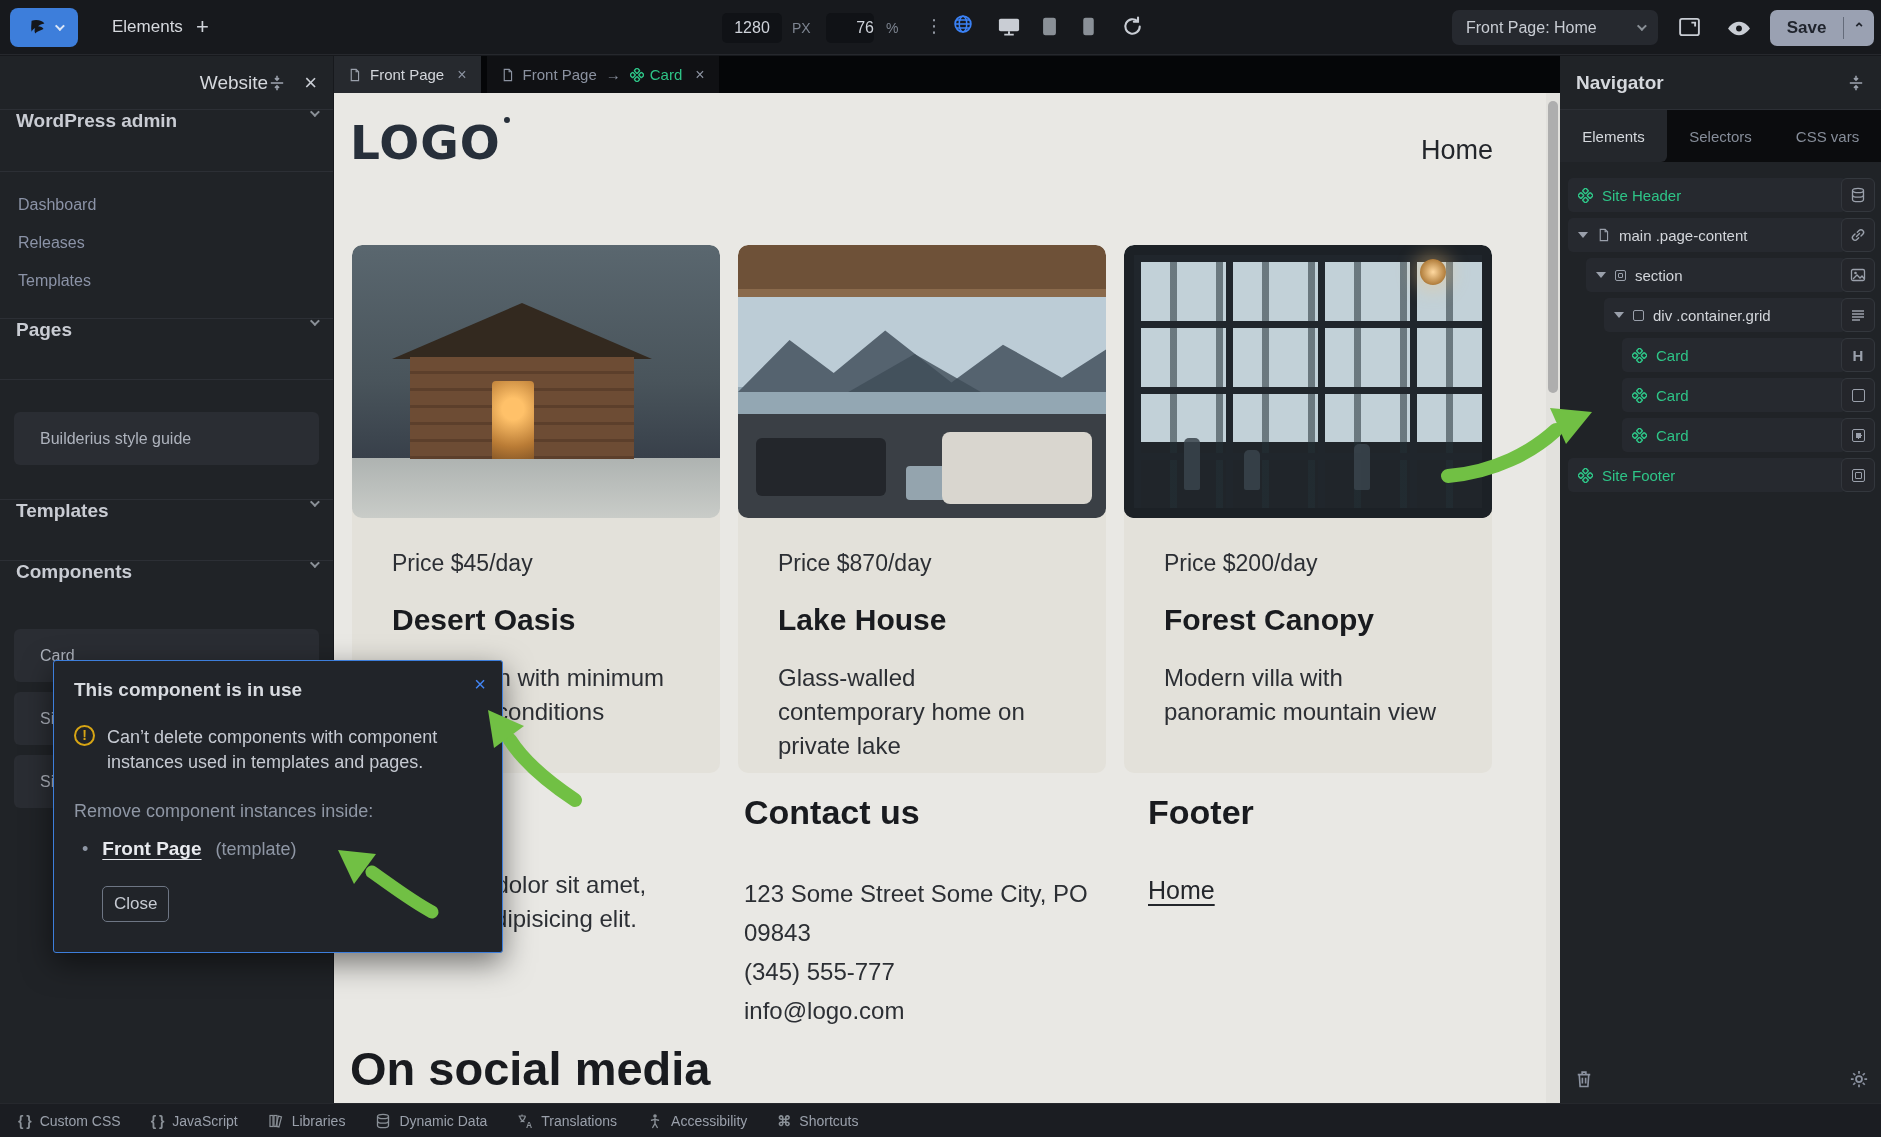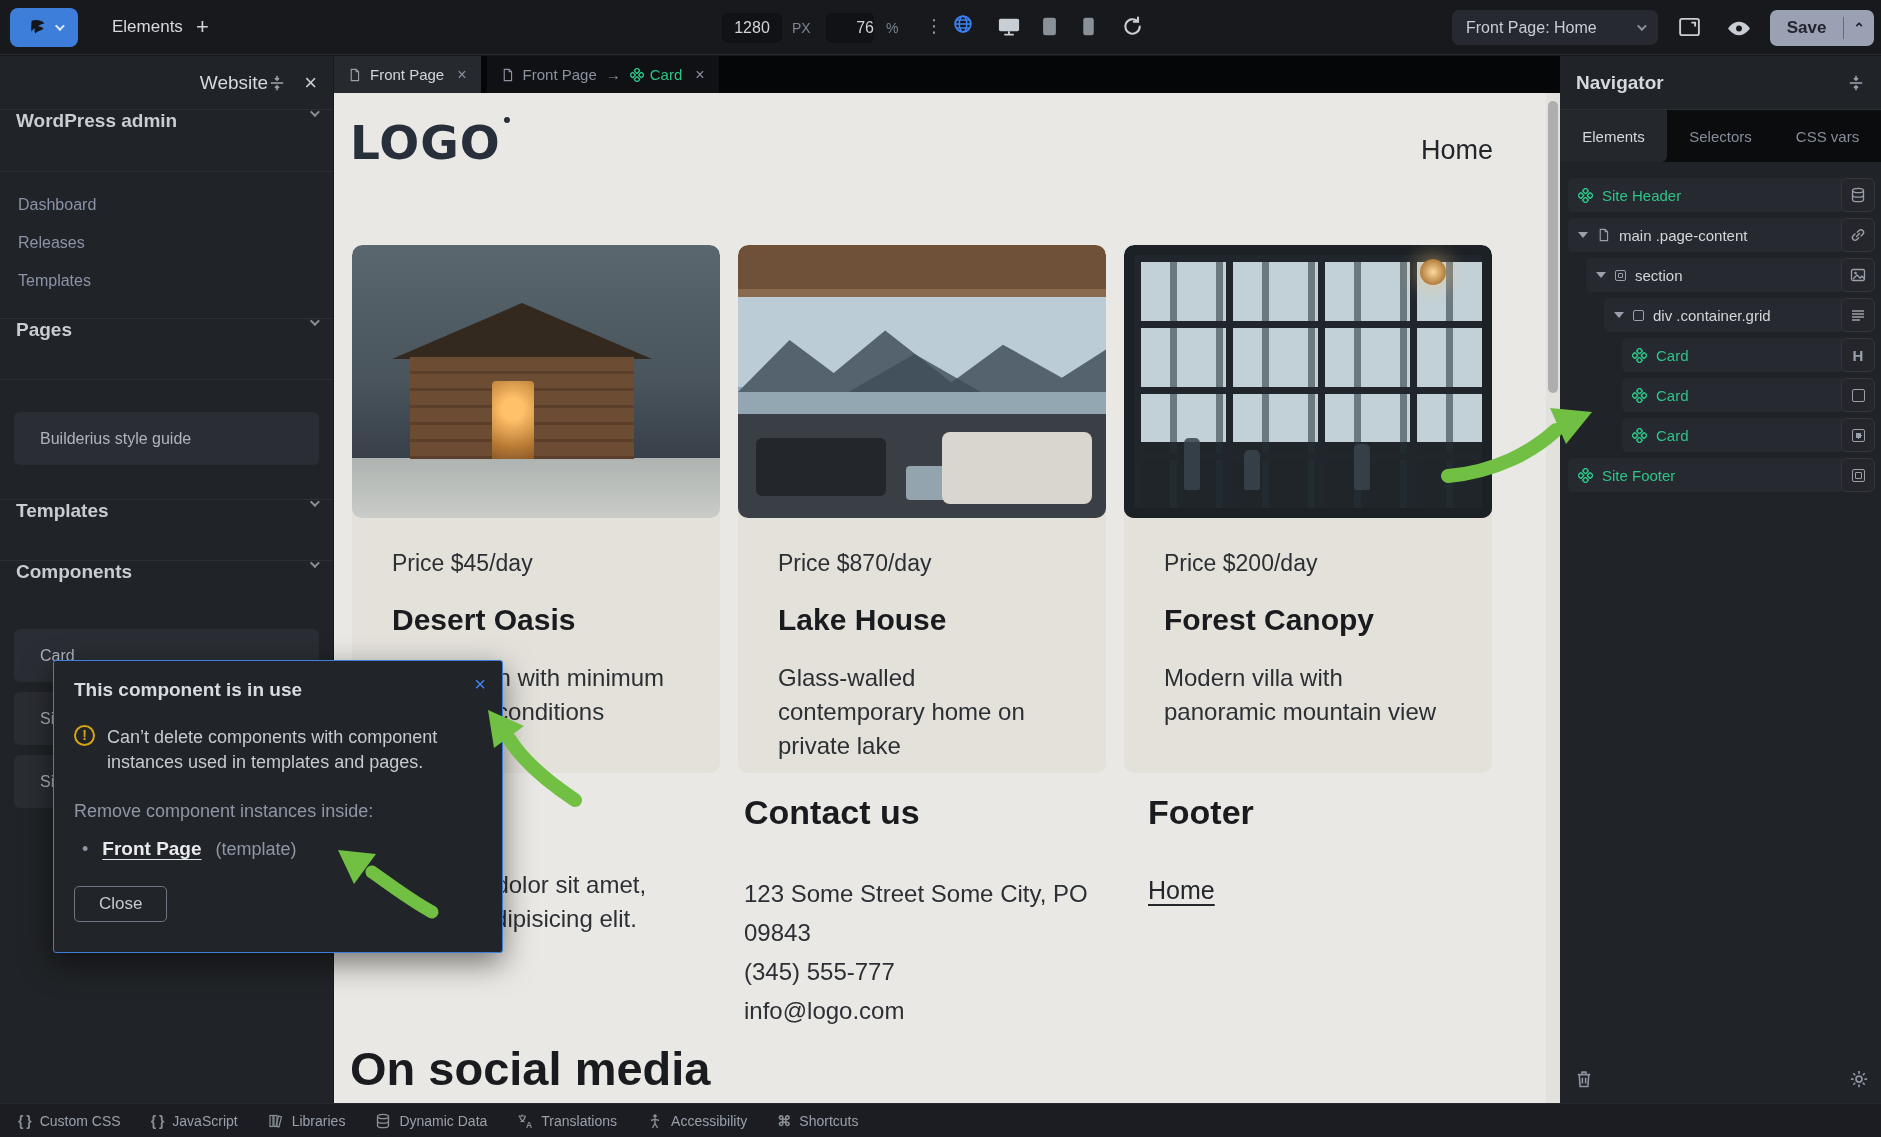--- a/index.html
+++ b/index.html
@@ -51,23 +51,23 @@
   .warn-row { display:flex; gap:12px; margin-top:24px; }
   .warn-ic { flex:0 0 auto; width:21px; height:21px; border:2px solid #d7a514; border-radius:50%;
     color:#d7a514; font-size:14px; font-weight:bold; text-align:center; line-height:17px; }
   .warn-txt { color:#c6cad2; font-size:18px; line-height:25px; }
   .dlg-sub { margin-top:26px; color:#8f97a5; font-size:18px; }
   .dlg-li { margin-top:16px; display:flex; align-items:center; gap:14px; padding-left:8px; }
   .dlg-li .bullet { color:#8f97a5; font-size:18px; }
   .dlg-li .lnk { color:#e8eaee; font-size:19px; font-weight:bold; text-decoration:underline;
     text-underline-offset:4px; cursor:pointer; }
   .dlg-li .note { color:#8f97a5; font-size:18px; }
-  .dlg-btn { margin-top:26px; display:inline-block; padding:7px 24px; border:1px solid #6e7684;
+  .dlg-btn { margin-top:26px; display:inline-block; padding:7px 11px; border:1px solid #6e7684;
     border-radius:5px; color:#c6cad2; font-size:17px; background:transparent; cursor:pointer;
-    font-family:"Liberation Sans",sans-serif; }
+    font-family:"Liberation Sans",sans-serif;margin-left:28px; }
 
   
   #canvas { position:absolute; left:334px; top:56px; width:1226px; height:1047px; background:#050608; }
   #tabstrip { position:absolute; left:0; top:0; width:100%; height:37px; background:#050608; display:flex; }
   .ctab { height:37px; display:flex; align-items:center; gap:9px; padding:0 14px; font-size:15px; cursor:pointer; }
   .ctab.active { background:#26292e; color:#d3d6db; }
   .ctab.inactive { background:#101114; color:#8b92a0; margin-left:6px; }
   .ctab .x { color:#8b92a0; font-size:16px; margin-left:4px; cursor:pointer; }
   .ctab .comp { color:#2ec487; display:flex; align-items:center; gap:6px; }
   #page { position:absolute; left:0; top:37px; width:1219px; height:1010px; background:#e9e8e4; overflow:hidden; }

